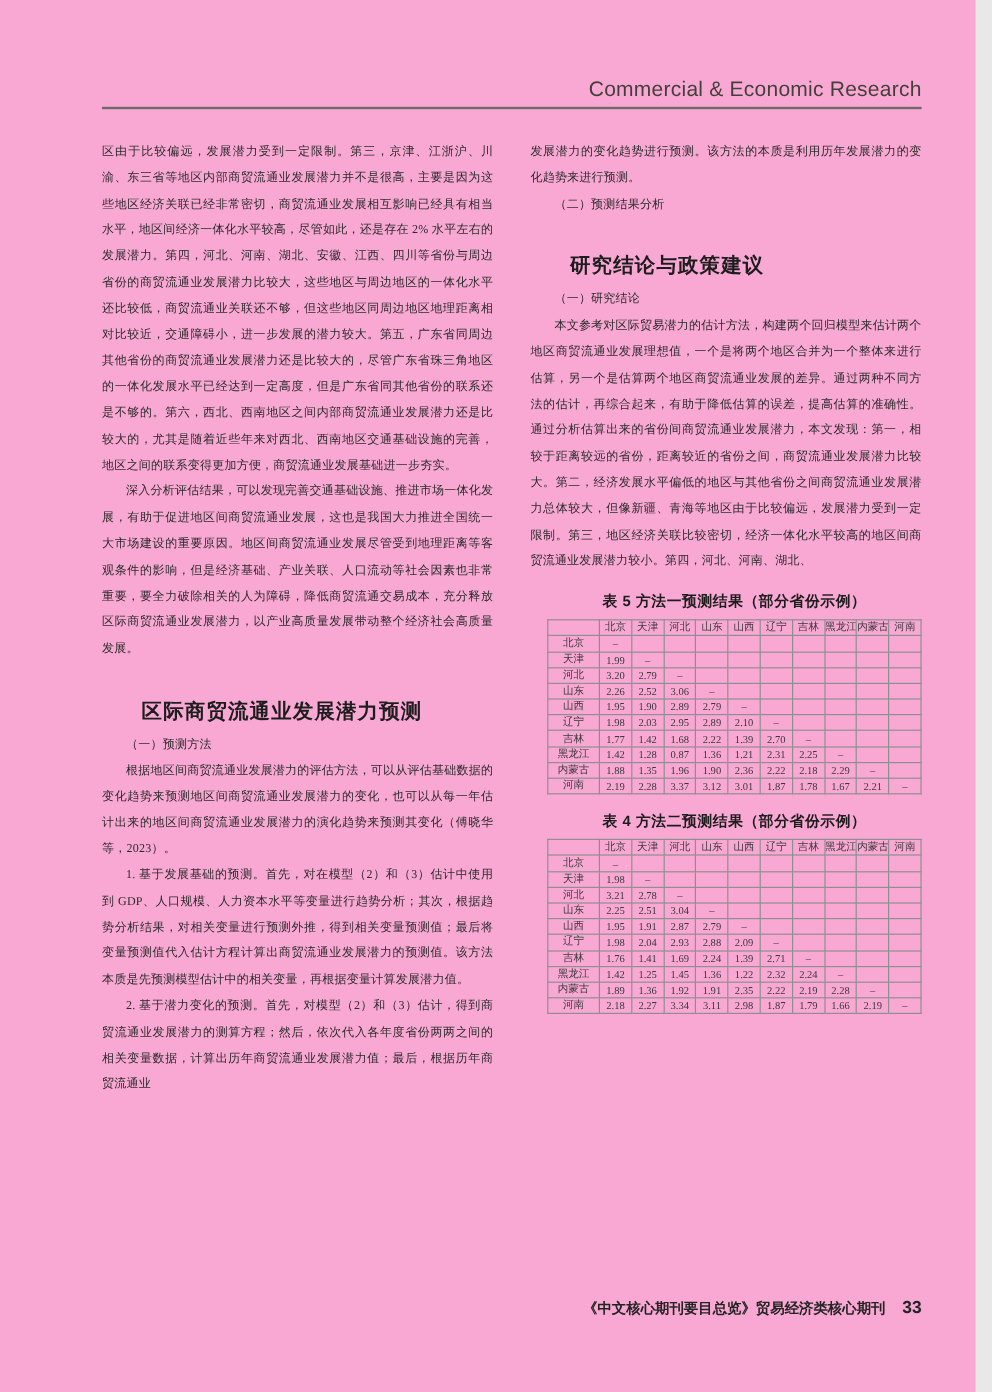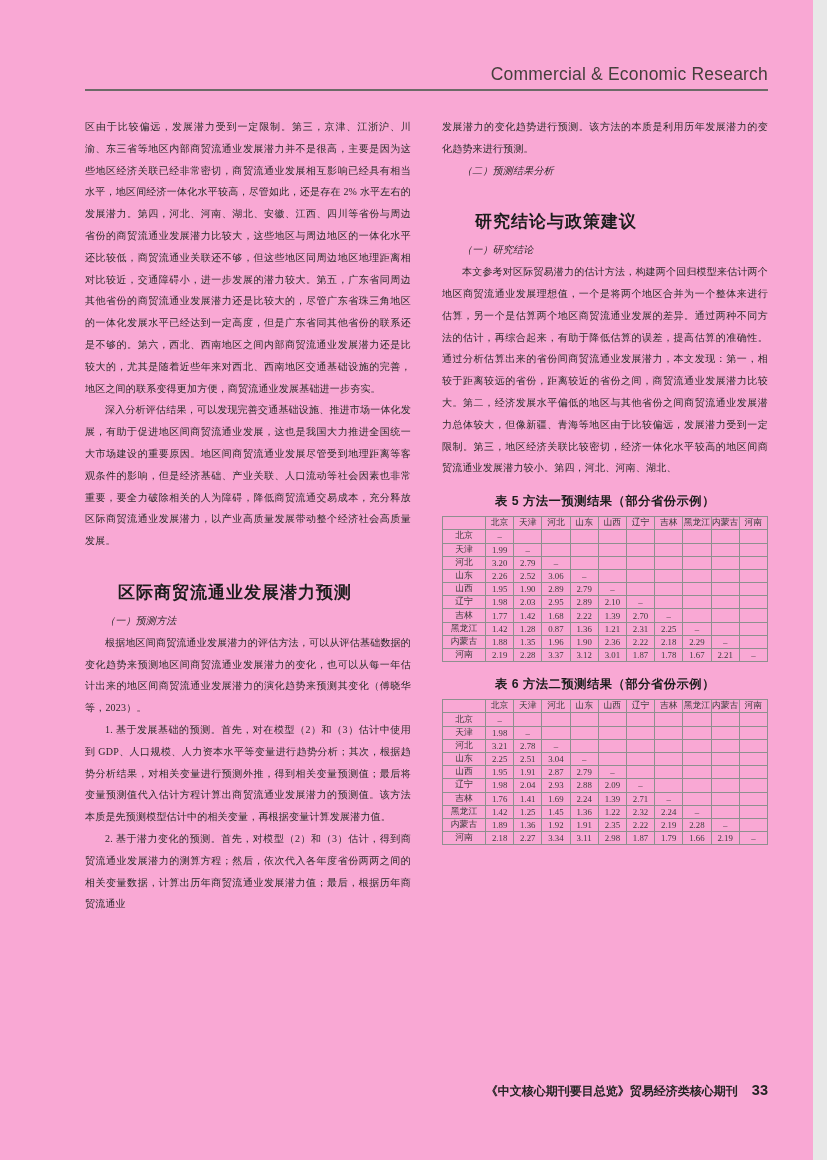--- a/index.html
+++ b/index.html
@@ -59,23 +59,22 @@
     color: #1d1d1d;
     letter-spacing: 1px;
   }
   .sub-heading {
     margin: 2px 0 3px 0;
     font-size: 12.8px;
     line-height: 21px;
     text-indent: 2em;
     letter-spacing: 2.5px;
     color: #2b2b2b;
-    font-style: italic;
-  }
-  .table-block { margin-top: 14px; }
+  }
+  .table-block { margin-top: 14px; margin-left: 14px; }
   .table-title {
     text-align: center;
     font-family: "Liberation Sans", "DejaVu Sans", sans-serif;
     font-weight: bold;
     font-size: 12.3px;
     color: #1d1d1d;
     margin-bottom: 6px;
     letter-spacing: 0.5px;
   }
   table.data-table {
@@ -286,21 +285,21 @@
                 <td>1.78</td>
                 <td>1.67</td>
                 <td>2.21</td>
                 <td>–</td>
               </tr>
             </tbody>
           </table>
       </div>
 
       <div class="table-block">
-        <div class="table-title">表 6  方法二预测结果（部分省份示例）</div>
+        <div class="table-title">表 4  方法二预测结果（部分省份示例）</div>
         <table class="data-table" data-table="tables.table6">
             <thead>
               <tr>
                 <th style="width: 42px;"></th>
                 <th>北京</th>
                 <th>天津</th>
                 <th>河北</th>
                 <th>山东</th>
                 <th>山西</th>
                 <th>辽宁</th>

